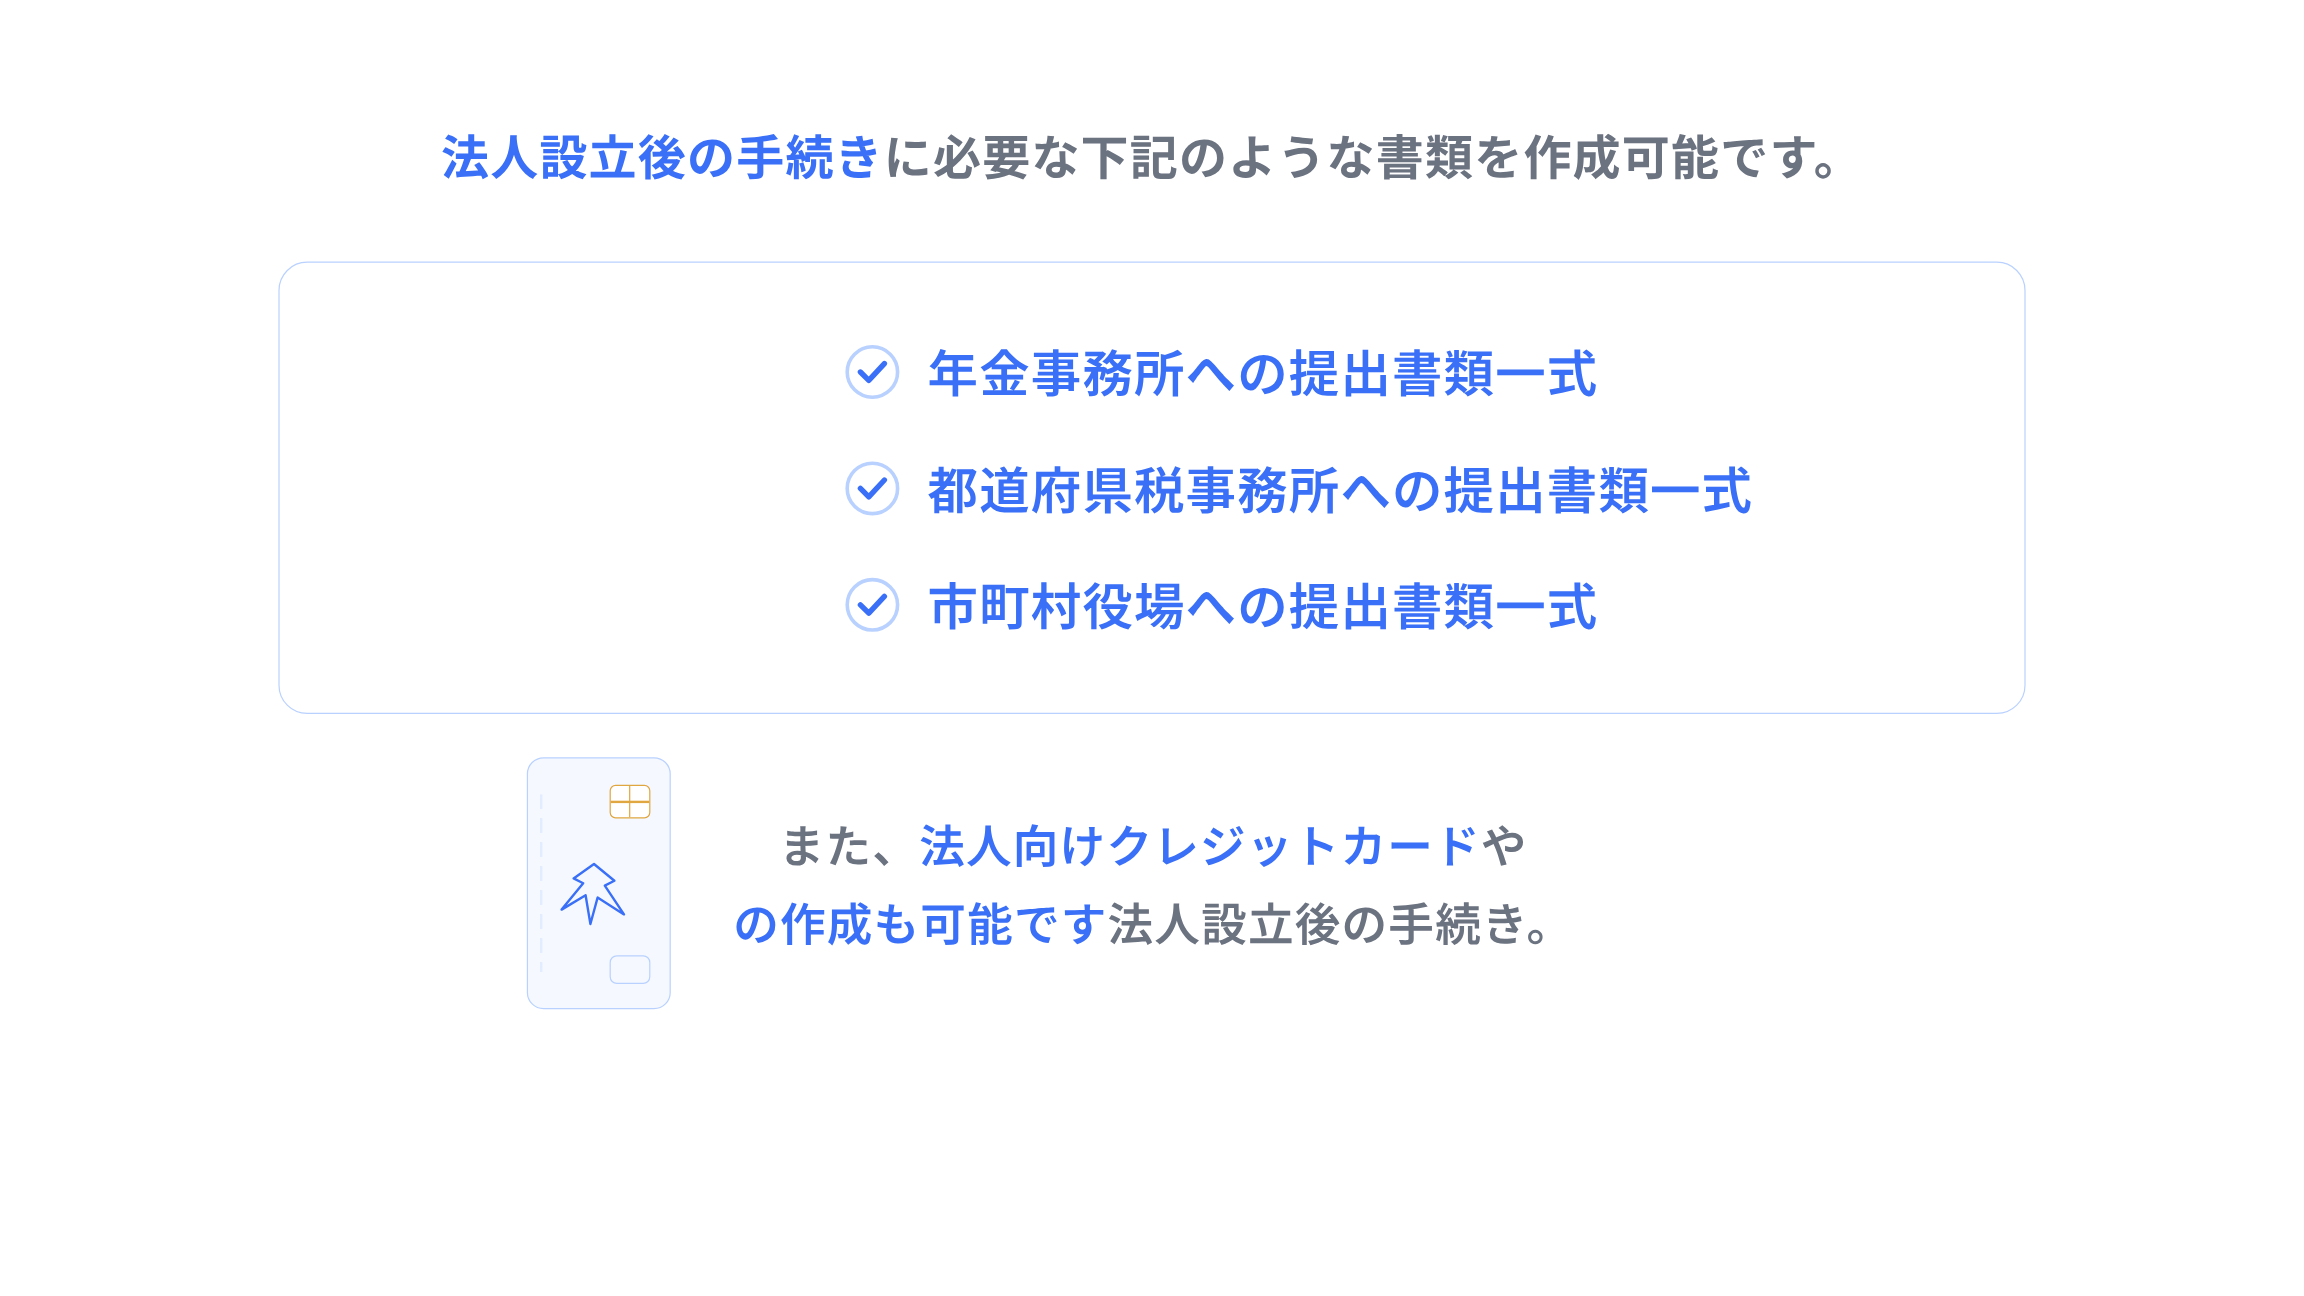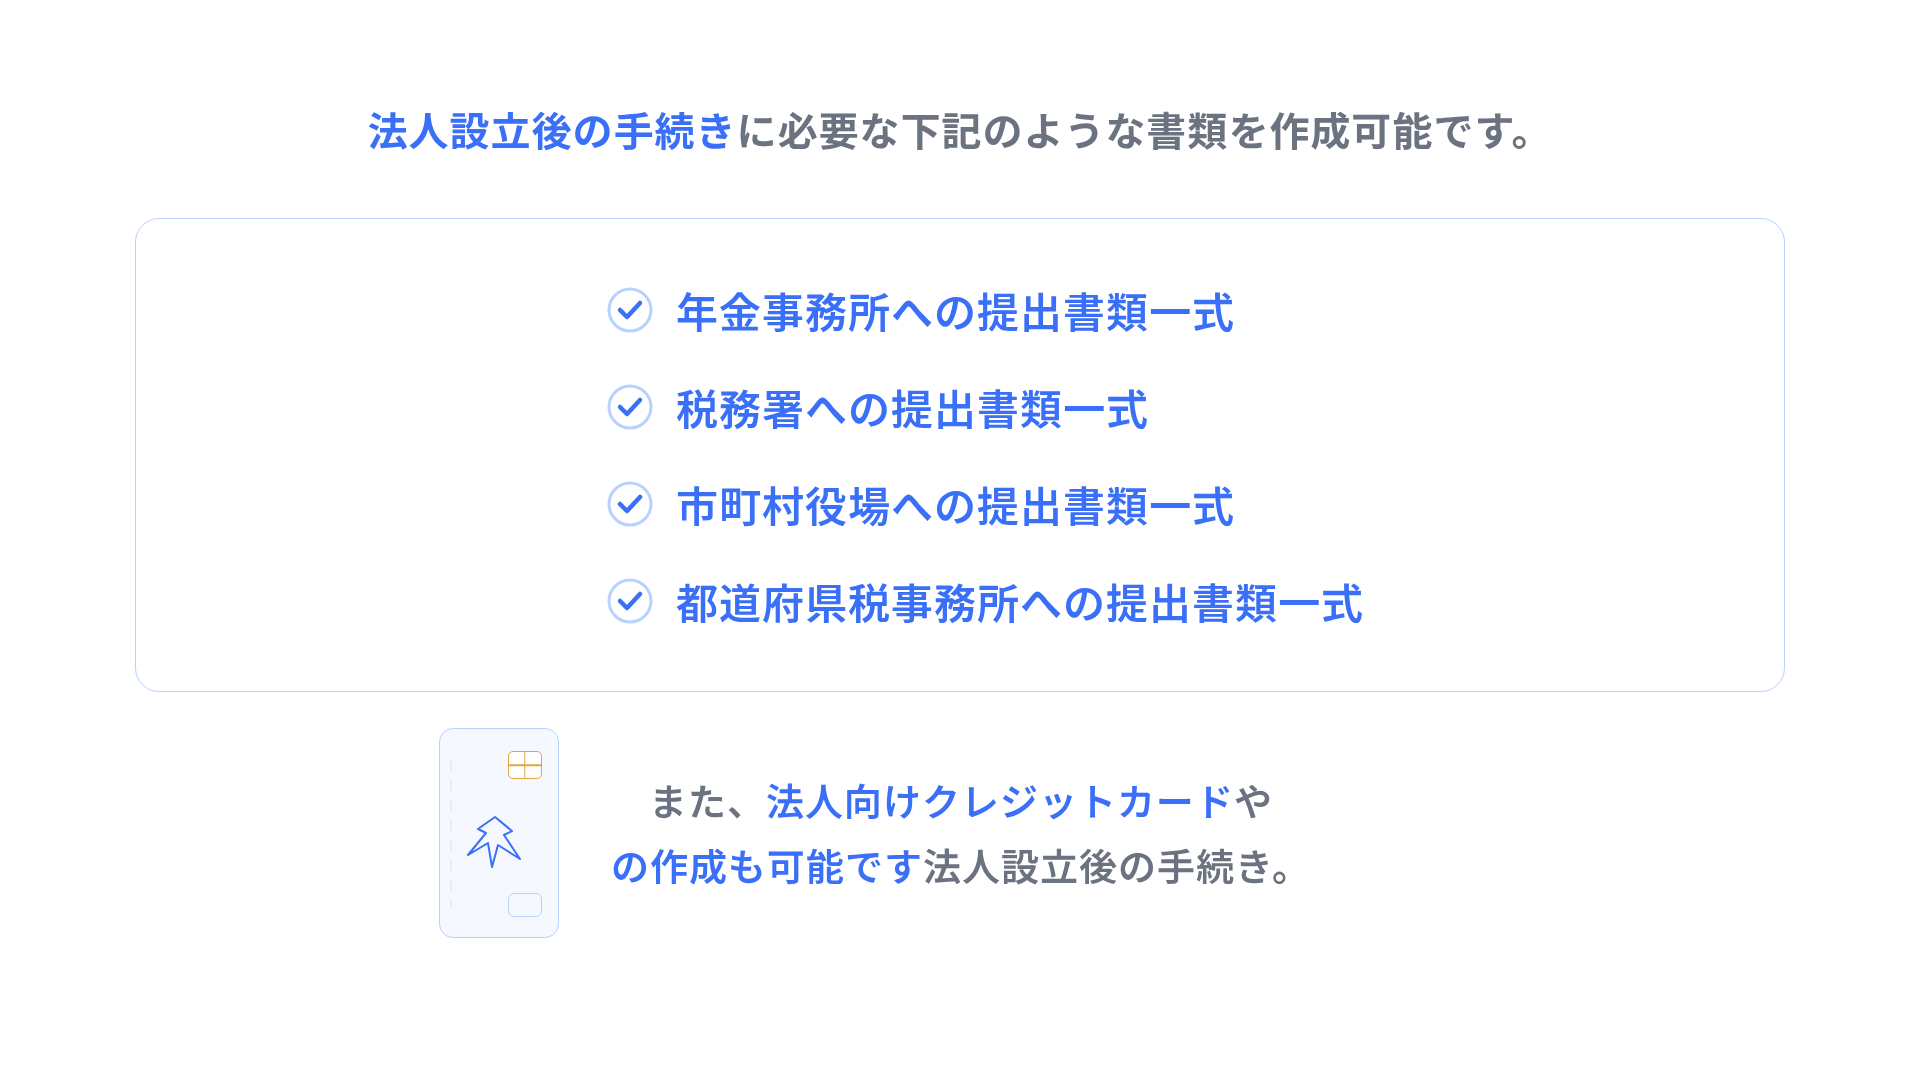--- a/index.html
+++ b/index.html
@@ -15,21 +15,21 @@
   }
   .heading {
     font-size: 40px;
     font-weight: 700;
     letter-spacing: 1px;
     margin-bottom: 60px;
   }
   .heading .blue { color: #3a6ff7; }
   .heading .gray { color: #6b7280; }
   .box {
-    width: 1650px;
+    width: 1456px;
     border: 1.5px solid #b9d1ff;
     border-radius: 24px;
     padding: 60px 40px 60px 470px;
     display: flex;
     flex-direction: column;
     gap: 36px;
   }
   .item {
     display: flex;
     align-items: center;
@@ -131,35 +131,28 @@
       <circle cx="24" cy="24" r="21" fill="none" stroke="#b9d1ff" stroke-width="3"></circle>
       <path d="M14 24 L21 31 L34 17" fill="none" stroke="#3a6ff7" stroke-width="4.5" stroke-linecap="round" stroke-linejoin="round"></path>
     </svg>
     <span class="item-text">年金事務所への提出書類一式</span>
   </div>
   <div class="item">
     <svg class="check-icon" viewBox="0 0 48 48">
       <circle cx="24" cy="24" r="21" fill="none" stroke="#b9d1ff" stroke-width="3"></circle>
       <path d="M14 24 L21 31 L34 17" fill="none" stroke="#3a6ff7" stroke-width="4.5" stroke-linecap="round" stroke-linejoin="round"></path>
     </svg>
-    <span class="item-text">税務署への提出書類一式</span>
+    <span class="item-text">都道府県税事務所への提出書類一式</span>
   </div>
   <div class="item">
     <svg class="check-icon" viewBox="0 0 48 48">
       <circle cx="24" cy="24" r="21" fill="none" stroke="#b9d1ff" stroke-width="3"></circle>
       <path d="M14 24 L21 31 L34 17" fill="none" stroke="#3a6ff7" stroke-width="4.5" stroke-linecap="round" stroke-linejoin="round"></path>
     </svg>
     <span class="item-text">市町村役場への提出書類一式</span>
-  </div>
-  <div class="item">
-    <svg class="check-icon" viewBox="0 0 48 48">
-      <circle cx="24" cy="24" r="21" fill="none" stroke="#b9d1ff" stroke-width="3"></circle>
-      <path d="M14 24 L21 31 L34 17" fill="none" stroke="#3a6ff7" stroke-width="4.5" stroke-linecap="round" stroke-linejoin="round"></path>
-    </svg>
-    <span class="item-text">都道府県税事務所への提出書類一式</span>
   </div>
 </div>
 
 <div class="bottom">
   <div class="card">
     <div class="stripe"></div>
     <div class="chip"></div>
     <svg class="swallow" viewBox="0 0 70 60">
       <path d="M35 8 L52 22 L44 26 L60 50 L38 36 L32 58 L28 34 L8 46 L26 24 L18 20 Z" fill="none" stroke="#3a6ff7" stroke-width="2" stroke-linejoin="round"></path>
     </svg>

